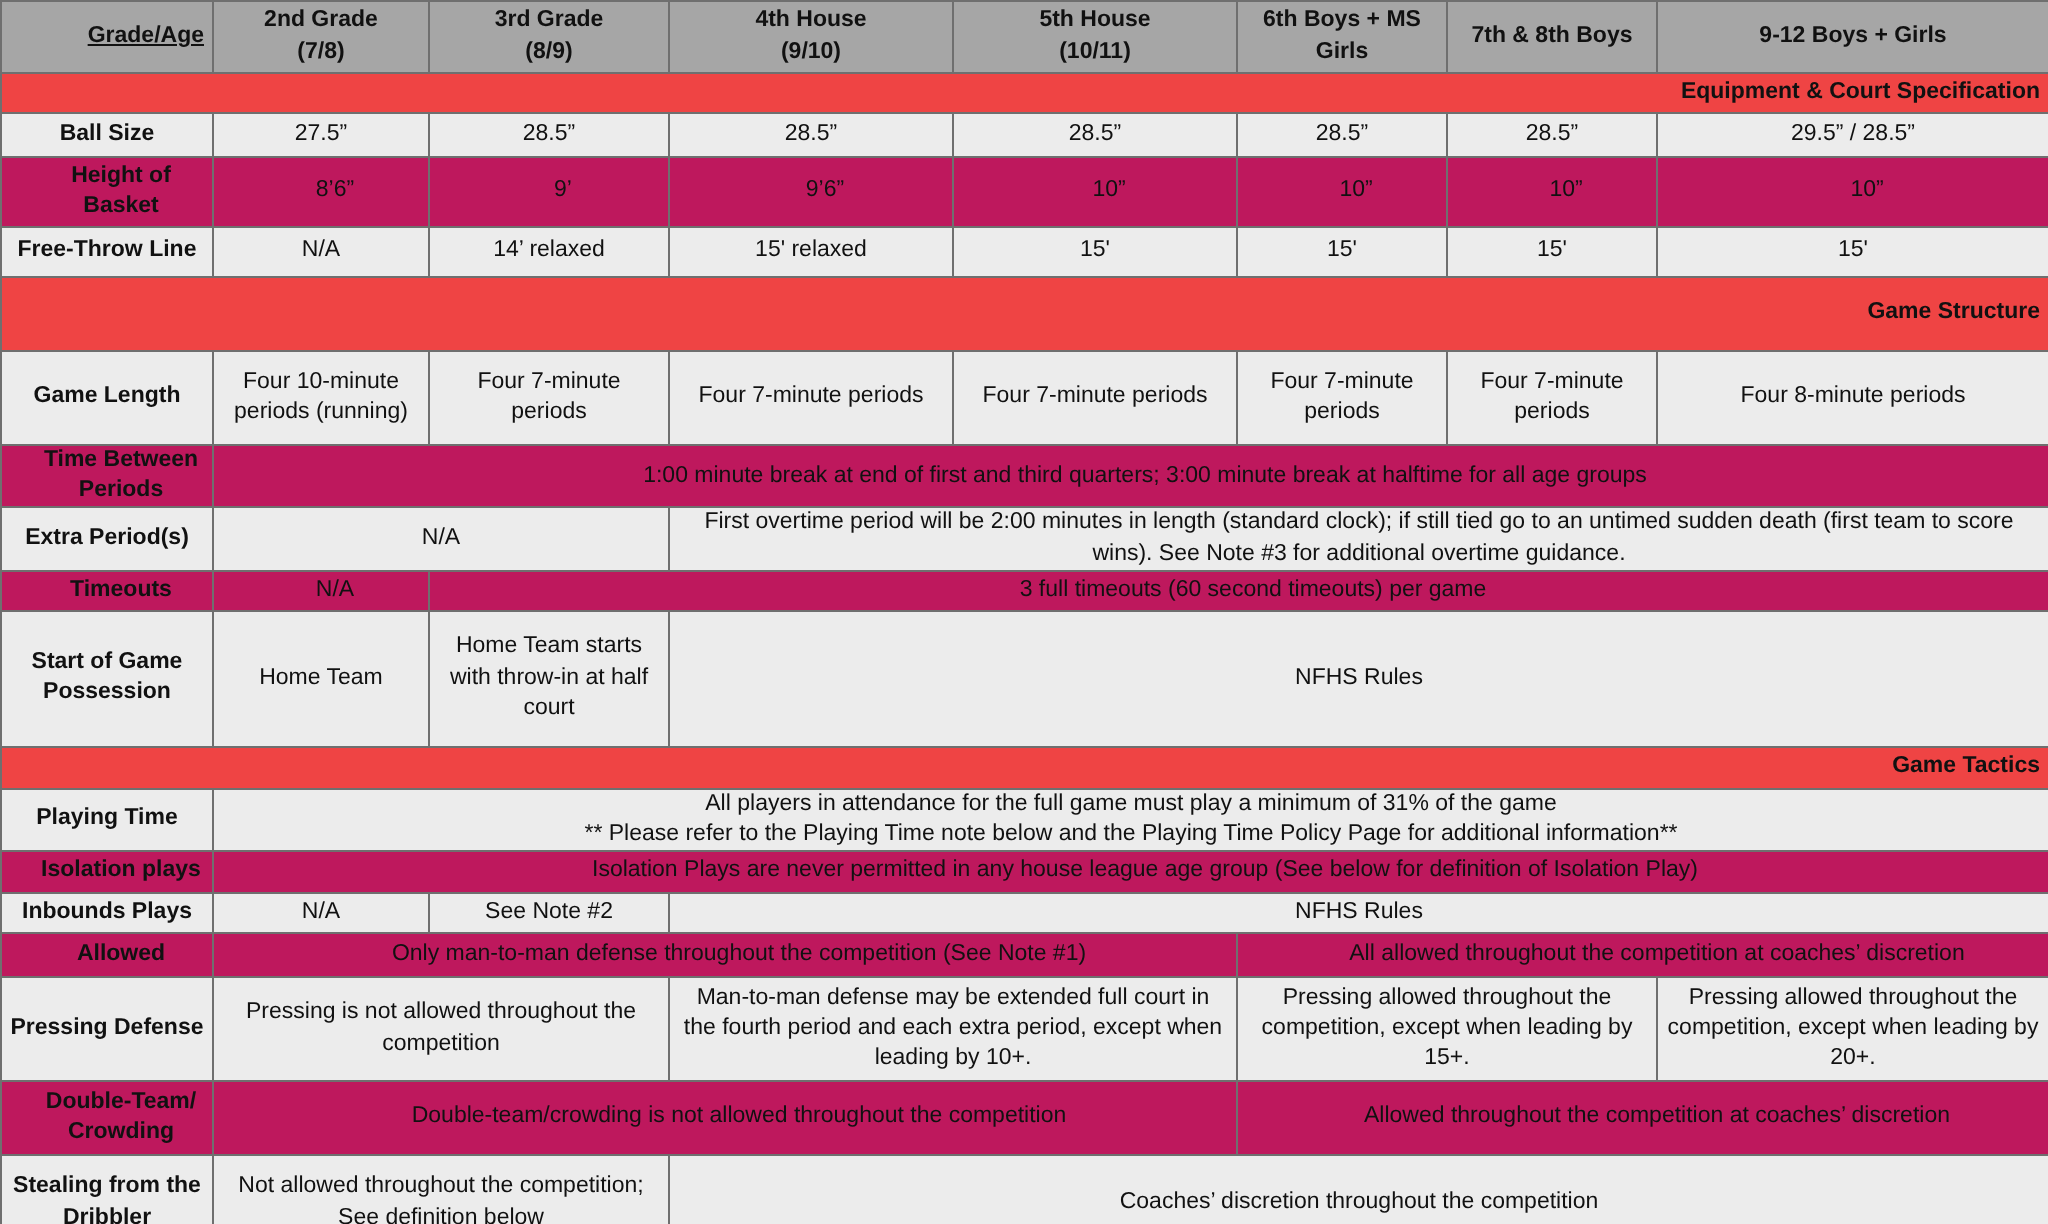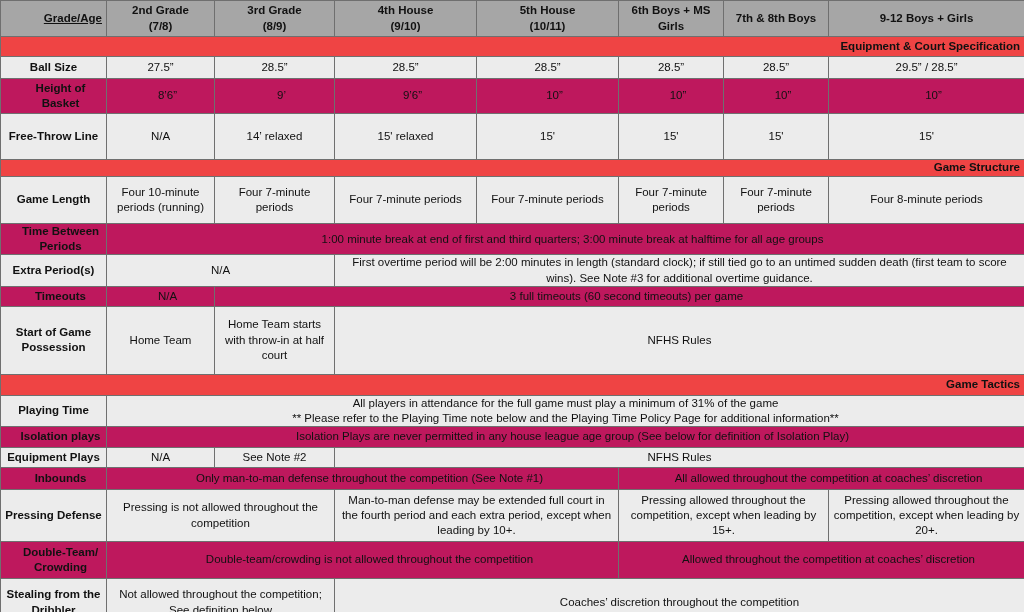--- a/index.html
+++ b/index.html
@@ -95,32 +95,32 @@
     <td class="label">Height of Basket</td>
     <td>8’6”</td>
     <td>9’</td>
     <td>9’6”</td>
     <td>10”</td>
     <td>10”</td>
     <td>10”</td>
     <td>10”</td>
   </tr>
 
-  <tr class="gray" style="height:46px">
+  <tr class="gray" style="height:25px">
     <td class="label">Free-Throw Line</td>
     <td>N/A</td>
     <td>14’ relaxed</td>
     <td>15' relaxed</td>
     <td>15'</td>
     <td>15'</td>
     <td>15'</td>
     <td>15'</td>
   </tr>
 
-  <tr class="section" style="height:17px">
+  <tr class="section" style="height:37px">
     <td colspan="8">Game Structure</td>
   </tr>
 
   <tr class="gray" style="height:47px">
     <td class="label">Game Length</td>
     <td>Four 10-minute periods (running)</td>
     <td>Four 7-minute periods</td>
     <td>Four 7-minute periods</td>
     <td>Four 7-minute periods</td>
     <td>Four 7-minute periods</td>
@@ -163,28 +163,28 @@
       <span class="line">** Please refer to the Playing Time note below and the Playing Time Policy Page for additional information**</span>
     </td>
   </tr>
 
   <tr class="white" style="height:21px">
     <td class="label">Isolation plays</td>
     <td colspan="7">Isolation Plays are never permitted in any house league age group (See below for definition of Isolation Play)</td>
   </tr>
 
   <tr class="gray" style="height:20px">
-    <td class="label">Equipment Plays</td>
+    <td class="label">Inbounds Plays</td>
     <td>N/A</td>
     <td>See Note #2</td>
     <td colspan="5">NFHS Rules</td>
   </tr>
 
   <tr class="white" style="height:22px">
-    <td class="label">Inbounds</td>
+    <td class="label">Allowed</td>
     <td colspan="4">Only man-to-man defense throughout the competition (See Note #1)</td>
     <td colspan="3" class="left">All allowed throughout the competition at coaches’ discretion</td>
   </tr>
 
   <tr class="gray" style="height:52px">
     <td class="label">Pressing Defense</td>
     <td colspan="2" class="left">Pressing is not allowed throughout the competition</td>
     <td colspan="2" class="left">Man-to-man defense may be extended full court in the fourth period and each extra period, except when leading by 10+.</td>
     <td colspan="2" class="left">Pressing allowed throughout the competition, except when leading by 15+.</td>
     <td class="left">Pressing allowed throughout the competition, except when leading by 20+.</td>

